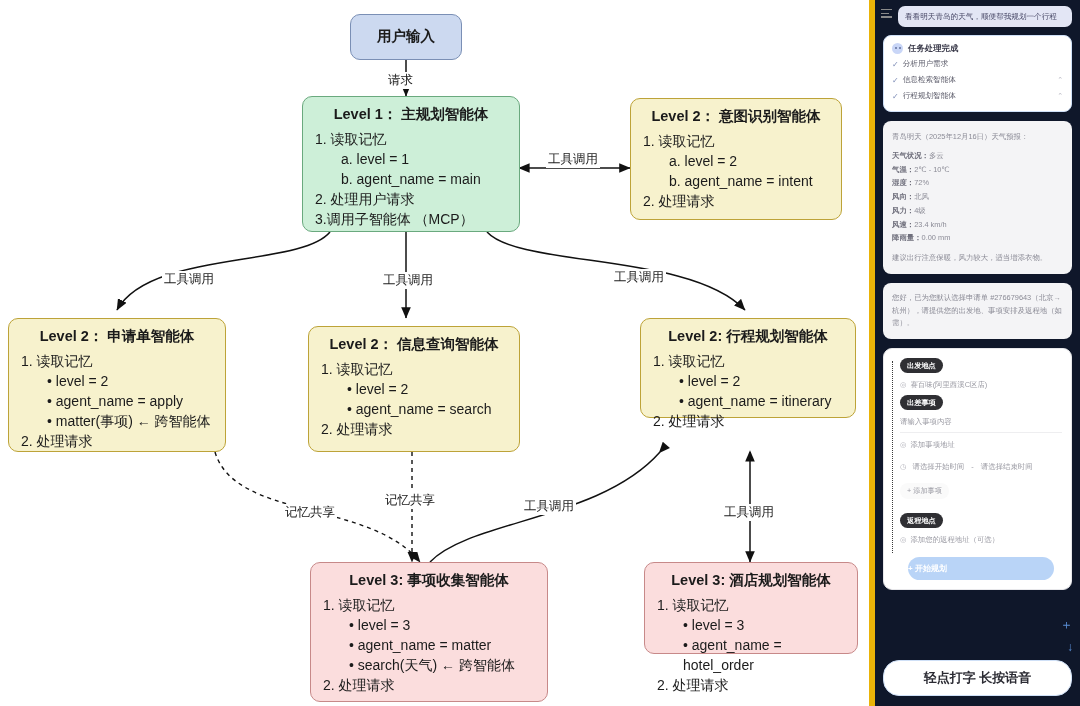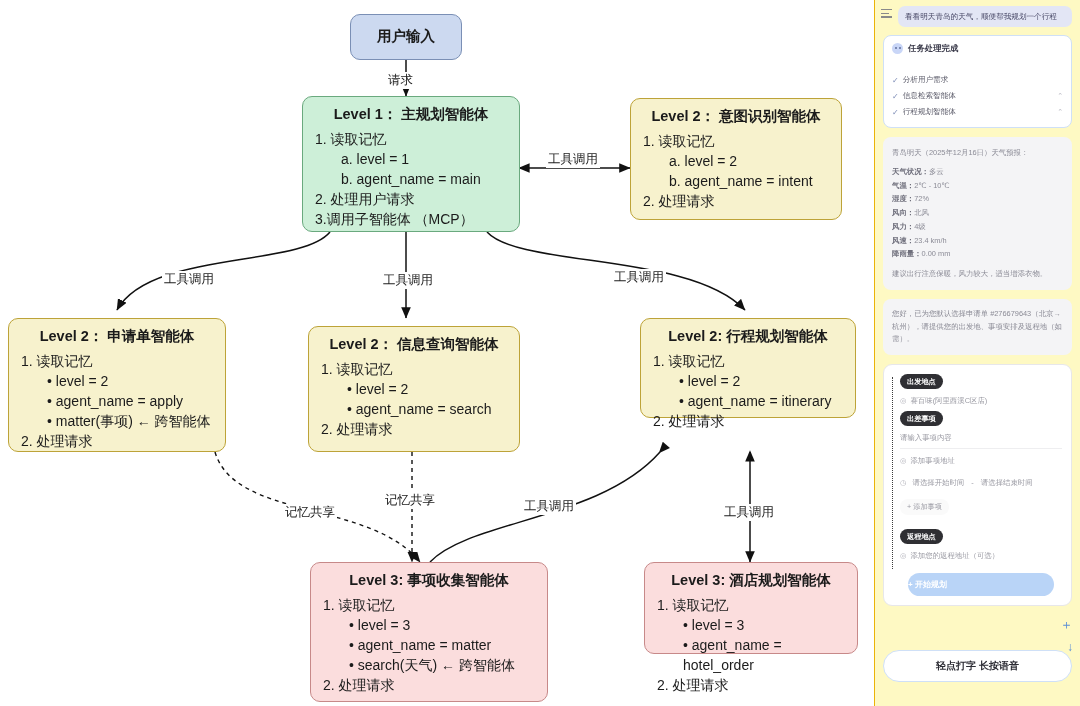--- a/index.html
+++ b/index.html
@@ -51,22 +51,22 @@
     color:#1b1b1b;
     background:#ffffff;
     padding:0 2px;
     white-space:nowrap;
     z-index:4;
   }
 
   
   #phone{
     position:absolute;right:0;top:0;width:205px;height:706px;
-    background:#fef9c3;
-    border-left:1px solid #eab308;
+    background:#0f172a;
+    border-left:6px solid #eab308;
     overflow:hidden;
     font-size:8px;
   }
   #phone .ph-head{
     display:flex;align-items:flex-start;gap:6px;
     padding:6px 8px 8px 6px;
   }
   .hamburger{width:11px;height:9px;flex:0 0 auto;margin-top:3px;position:relative;}
   .hamburger i{position:absolute;left:0;height:1.4px;background:#8a8a8a;display:block;}
   .hamburger i:nth-child(1){top:0;width:11px;}
@@ -75,21 +75,21 @@
   .user-bubble{
     background:#e3e6f5;color:#4a4a68;
     border-radius:7px;padding:5px 7px;
     font-size:7.6px;line-height:1.5;
     flex:1 1 auto;
   }
   .card{
     margin:0 8px 9px 8px;border-radius:8px;background:#ffffff;
     border:1px solid #cfe0f7;padding:7px 8px;
   }
-  .card-title{display:flex;align-items:center;gap:5px;font-weight:bold;color:#3a3a4a;font-size:8.4px;margin-bottom:18px;}
+  .card-title{display:flex;align-items:center;gap:5px;font-weight:bold;color:#3a3a4a;font-size:8.4px;margin-bottom:2px;}
   .robot-dot{width:11px;height:11px;border-radius:50%;background:#c9d6f7;flex:0 0 auto;position:relative;}
   .robot-dot:before,.robot-dot:after{content:"";position:absolute;top:4px;width:2px;height:2px;border-radius:50%;background:#5f6f9d;}
   .robot-dot:before{left:2.5px;}
   .robot-dot:after{right:2.5px;}
   .check-row{display:flex;align-items:center;gap:4px;font-size:7.6px;color:#5d5d6b;padding:3px 0;}
   .check-row .ck{color:#7b8ab5;font-size:8px;}
   .check-row .chev{margin-left:auto;color:#b7b7c2;font-size:7px;}
   .grey-block{
     margin:0 8px 9px 8px;background:#f4f4f6;border-radius:8px;padding:9px 9px;
     color:#8b8b96;font-size:7.4px;line-height:1.85;
@@ -111,23 +111,23 @@
   .field .mk{color:#b4b4bc;margin-right:4px;}
   .ghost-btn{
     display:inline-block;color:#9a9aa3;font-size:7.2px;border-radius:9px;
     padding:3px 7px;background:#fafafa;margin-top:6px;
   }
   .primary-btn{
     margin:7px 8px 0 8px;background:#b9d4f7;color:#ffffff;text-align:left;
     border-radius:13px;padding:6px 0;font-size:8px;font-weight:bold;
   }
   .voice-btn{
-    position:absolute;left:8px;right:8px;bottom:24px;
+    position:absolute;left:8px;right:8px;bottom:10px;
     border:1px solid #cfe0f7;border-radius:16px;background:#fff;
-    text-align:center;padding:8px 0;font-size:10px;font-weight:bold;color:#2b2b33;
+    text-align:center;padding:8px 0;font-size:13px;font-weight:bold;color:#2b2b33;
   }
   .fab{position:absolute;right:7px;color:#5b8fd6;font-size:13px;font-weight:300;}
   .fab.plus{bottom:72px;}
   .fab.down{bottom:52px;font-size:12px;}
 </style>
 </head>
 <body>
 
 <div id="diagram">
 

